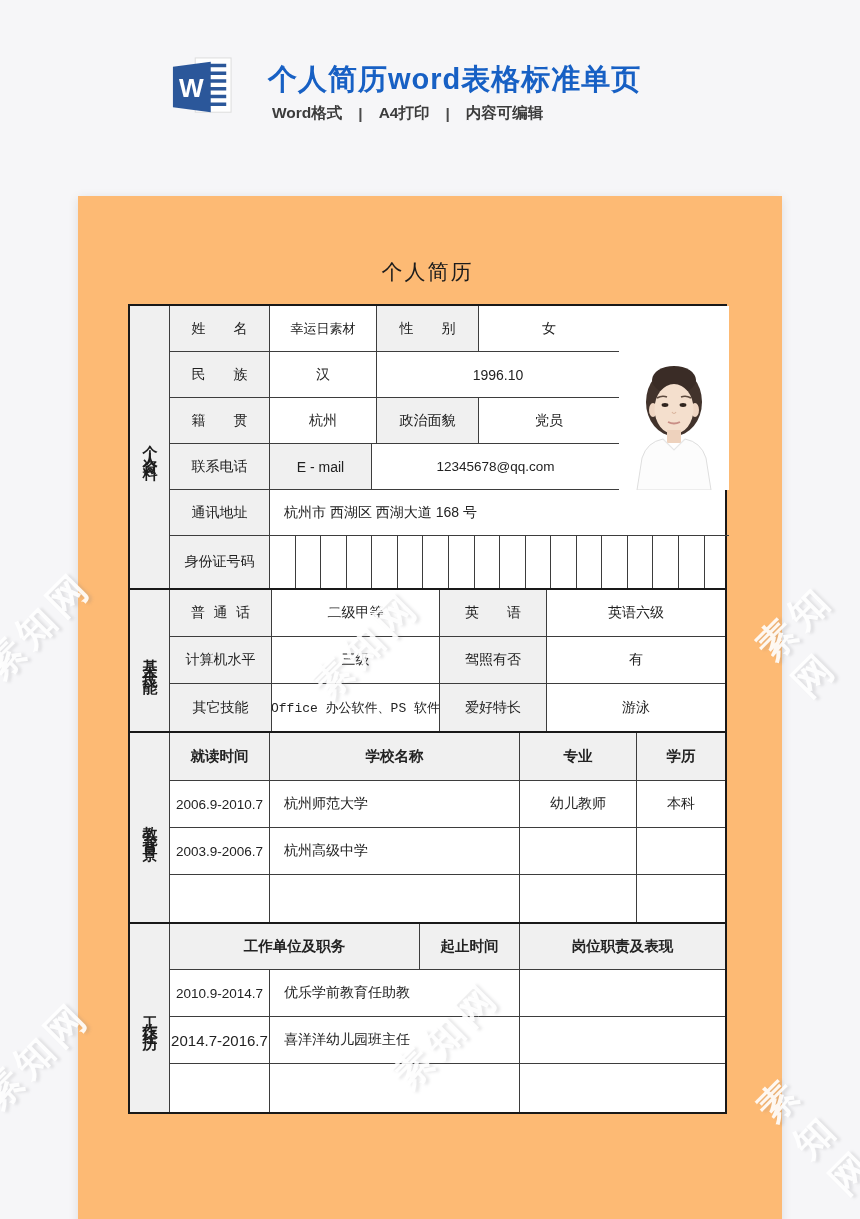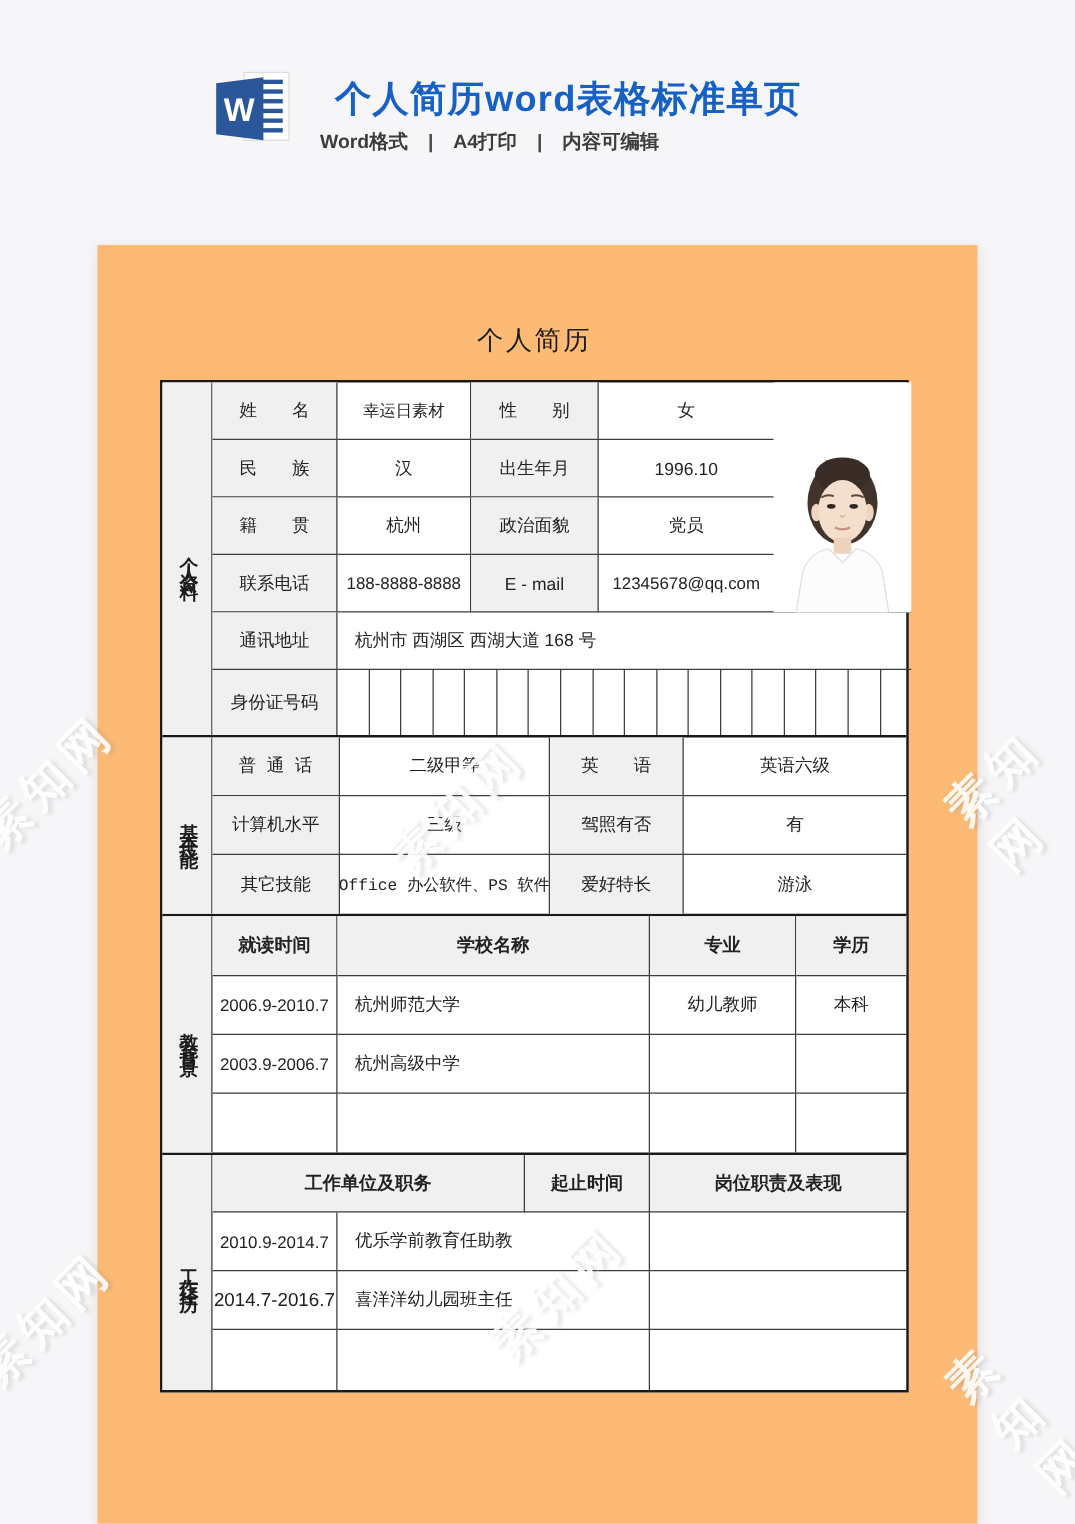--- a/index.html
+++ b/index.html
@@ -13,21 +13,21 @@
   }
 
   
   .banner { position:absolute; left:0; top:0; width:860px; height:168px; }
   .word-icon { position:absolute; left:171px; top:56px; width:62px; height:62px; }
   .banner-title {
     position:absolute; left:268px; top:60px;
     font-size:29px; font-weight:bold; color:#1760c4; letter-spacing:1px;
   }
   .banner-sub {
-    position:absolute; left:256px; top:103px;
+    position:absolute; left:272px; top:103px;
     font-size:15.5px; font-weight:bold; color:#3c3c3c;
     display:flex; align-items:center;
   }
   .banner-sub .sep { margin:0 16px; color:#4a4a4a; font-weight:bold; }
 
   
   .page {
     position:absolute; left:78px; top:168px; width:704px; height:1212px;
     background:#fdba74;
     box-shadow:0 2px 10px rgba(0,0,0,0.10);
@@ -167,32 +167,30 @@
           <div class="p-left">
             <div class="p-row">
               <div class="cell lbl c-l1">姓　　名</div>
               <div class="cell c-v1" style="font-size:13px;text-align:right;">幸运日素材</div>
               <div class="cell lbl c-l2">性　　别</div>
               <div class="cell c-v2 no-r">女</div>
             </div>
             <div class="p-row">
               <div class="cell lbl c-l1">民　　族</div>
               <div class="cell c-v1">汉</div>
-              <div class="cell lbl c-l2">出生年月</div>
               <div class="cell c-v2 no-r">1996.10</div>
             </div>
             <div class="p-row">
               <div class="cell lbl c-l1">籍　　贯</div>
               <div class="cell c-v1">杭州</div>
               <div class="cell lbl c-l2">政治面貌</div>
               <div class="cell c-v2 no-r">党员</div>
             </div>
             <div class="p-row">
               <div class="cell lbl c-l1">联系电话</div>
-              <div class="cell c-v1" style="font-size:13.5px;">188-8888-8888</div>
               <div class="cell lbl c-l2">E - mail</div>
               <div class="cell c-v2 no-r" style="font-size:13.5px;">12345678@qq.com</div>
             </div>
           </div>
           <div class="photo-cell">
             <svg viewBox="0 0 110 184" width="110" height="184">
               <rect x="0" y="0" width="110" height="184" fill="#ffffff"></rect>
               <ellipse cx="55" cy="96" rx="28" ry="34" fill="#42332c"></ellipse>
               <ellipse cx="55" cy="74" rx="22" ry="14" fill="#3a2c26"></ellipse>
               <ellipse cx="34" cy="104" rx="4" ry="7" fill="#efd6c3"></ellipse>

